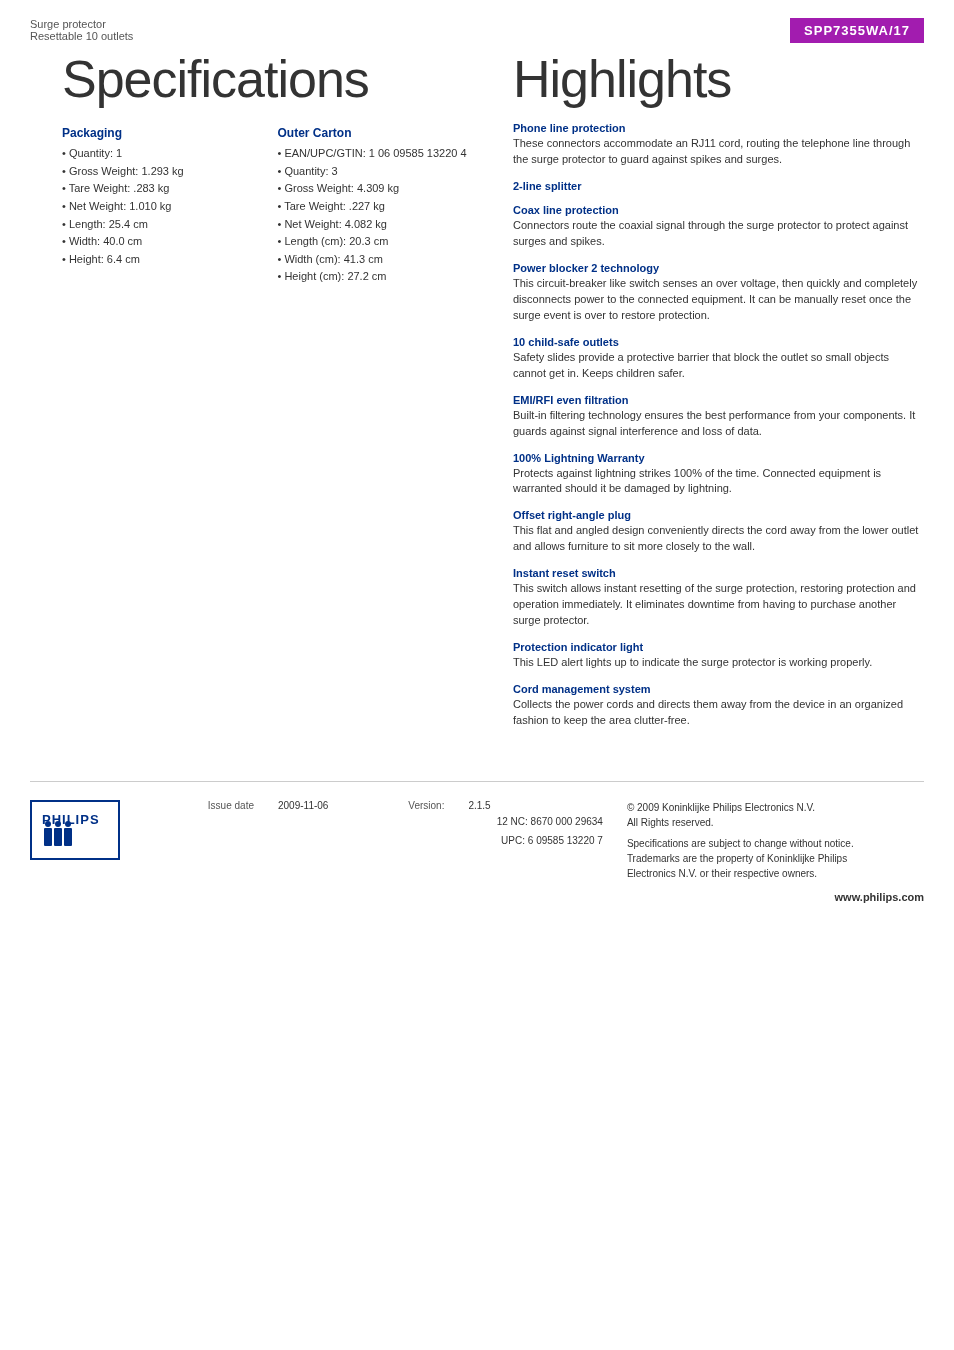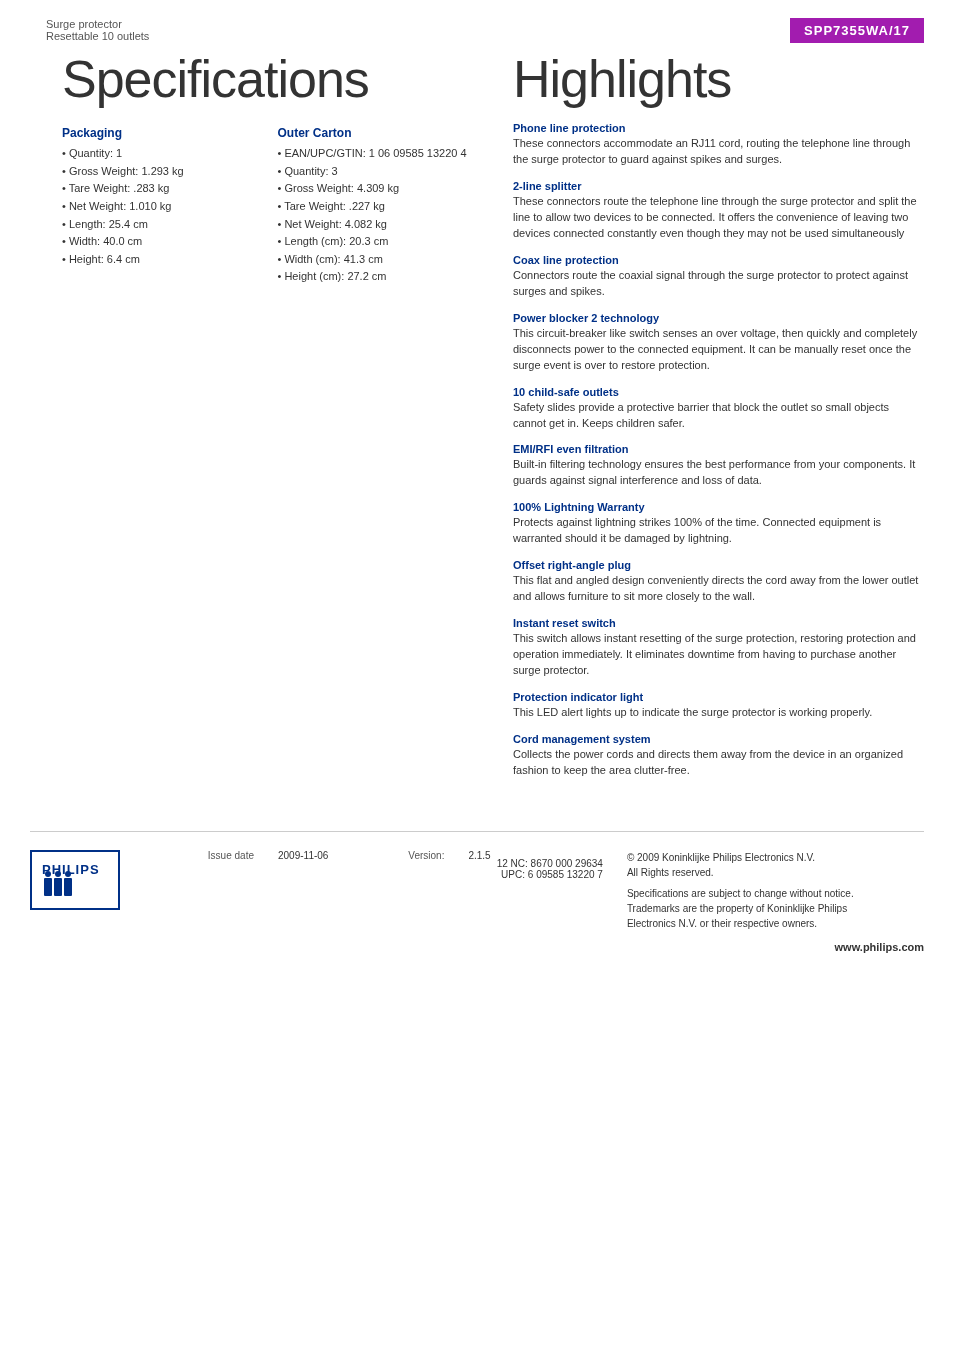--- a/index.html
+++ b/index.html
@@ -10,21 +10,21 @@
       color: #333;
       width: 954px;
       min-height: 1350px;
     }
 
     
     .header {
       display: flex;
       justify-content: space-between;
       align-items: flex-start;
-      padding: 18px 30px 0 46px;
+      padding: 18px 30px 0 30px;
     }
     .header-left {
       display: flex;
       flex-direction: column;
     }
     .product-type {
       font-size: 11px;
       color: #555;
     }
     .product-subtitle {
@@ -169,20 +169,21 @@
     }
 
     .footer-value {
       font-size: 10px;
       color: #333;
     }
 
     .footer-nc {
       font-size: 10px;
       color: #333;
+      margin-top: 8px;
     }
 
     .footer-right {
       margin-left: 24px;
       font-size: 10px;
       color: #333;
       line-height: 1.5;
       flex: 1;
     }
 
@@ -246,21 +247,20 @@
   <div class="right-col">
     <h1 class="highlights-title">Highlights</h1>
 
     <div>
       <div class="highlight-item">
         <div class="highlight-title">Phone line protection</div>
         <div class="highlight-desc">These connectors accommodate an RJ11 cord, routing the telephone line through the surge protector to guard against spikes and surges.</div>
       </div>
       <div class="highlight-item">
         <div class="highlight-title">2-line splitter</div>
-        <div class="highlight-desc">These connectors route the telephone line through the surge protector and split the line to allow two devices to be connected. It offers the convenience of leaving two devices connected constantly even though they may not be used simultaneously</div>
       </div>
       <div class="highlight-item">
         <div class="highlight-title">Coax line protection</div>
         <div class="highlight-desc">Connectors route the coaxial signal through the surge protector to protect against surges and spikes.</div>
       </div>
       <div class="highlight-item">
         <div class="highlight-title">Power blocker 2 technology</div>
         <div class="highlight-desc">This circuit-breaker like switch senses an over voltage, then quickly and completely disconnects power to the connected equipment. It can be manually reset once the surge event is over to restore protection.</div>
       </div>
       <div class="highlight-item">

